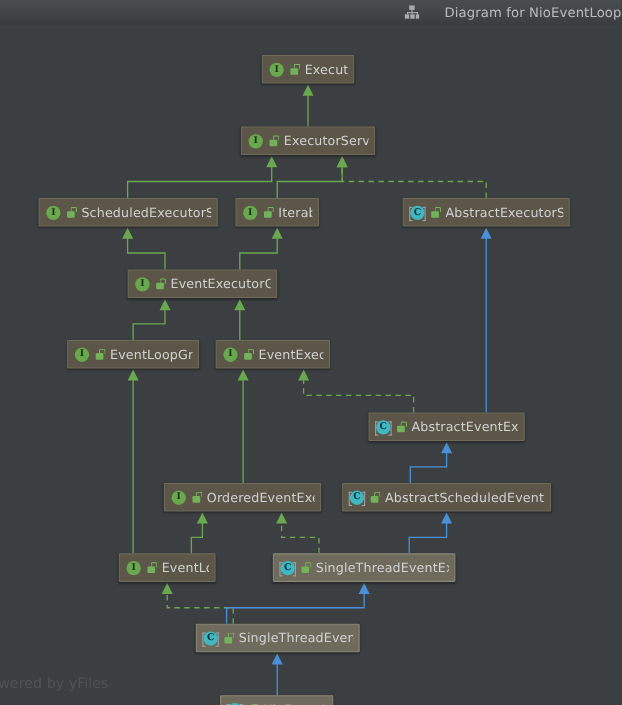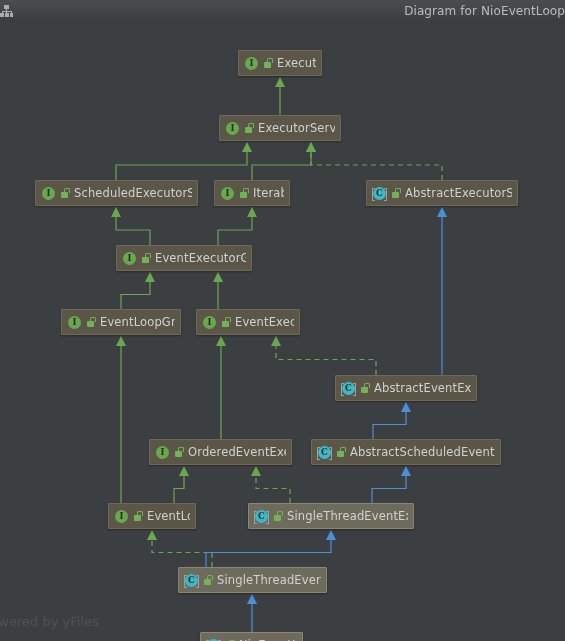--- a/index.html
+++ b/index.html
@@ -19,21 +19,21 @@
   
   #titlebar {
     position: absolute;
     left: 0; top: 0;
     width: 565px;
     height: 22px;
     background: linear-gradient(to bottom, #4a4d4f 0%, #434648 50%, #3a3d3f 100%);
     border-bottom: 1px solid #2b2d2e;
     display: flex;
     align-items: center;
-    justify-content: space-between;
+    justify-content: flex-end;
     gap: 23px;
   }
   #titlebar .tb-text {
     color: #b9bcbd;
     font-size: 12px;
     letter-spacing: .1px;
     white-space: nowrap;
   }
   .diagram-icon {
     width: 13px; height: 13px;

